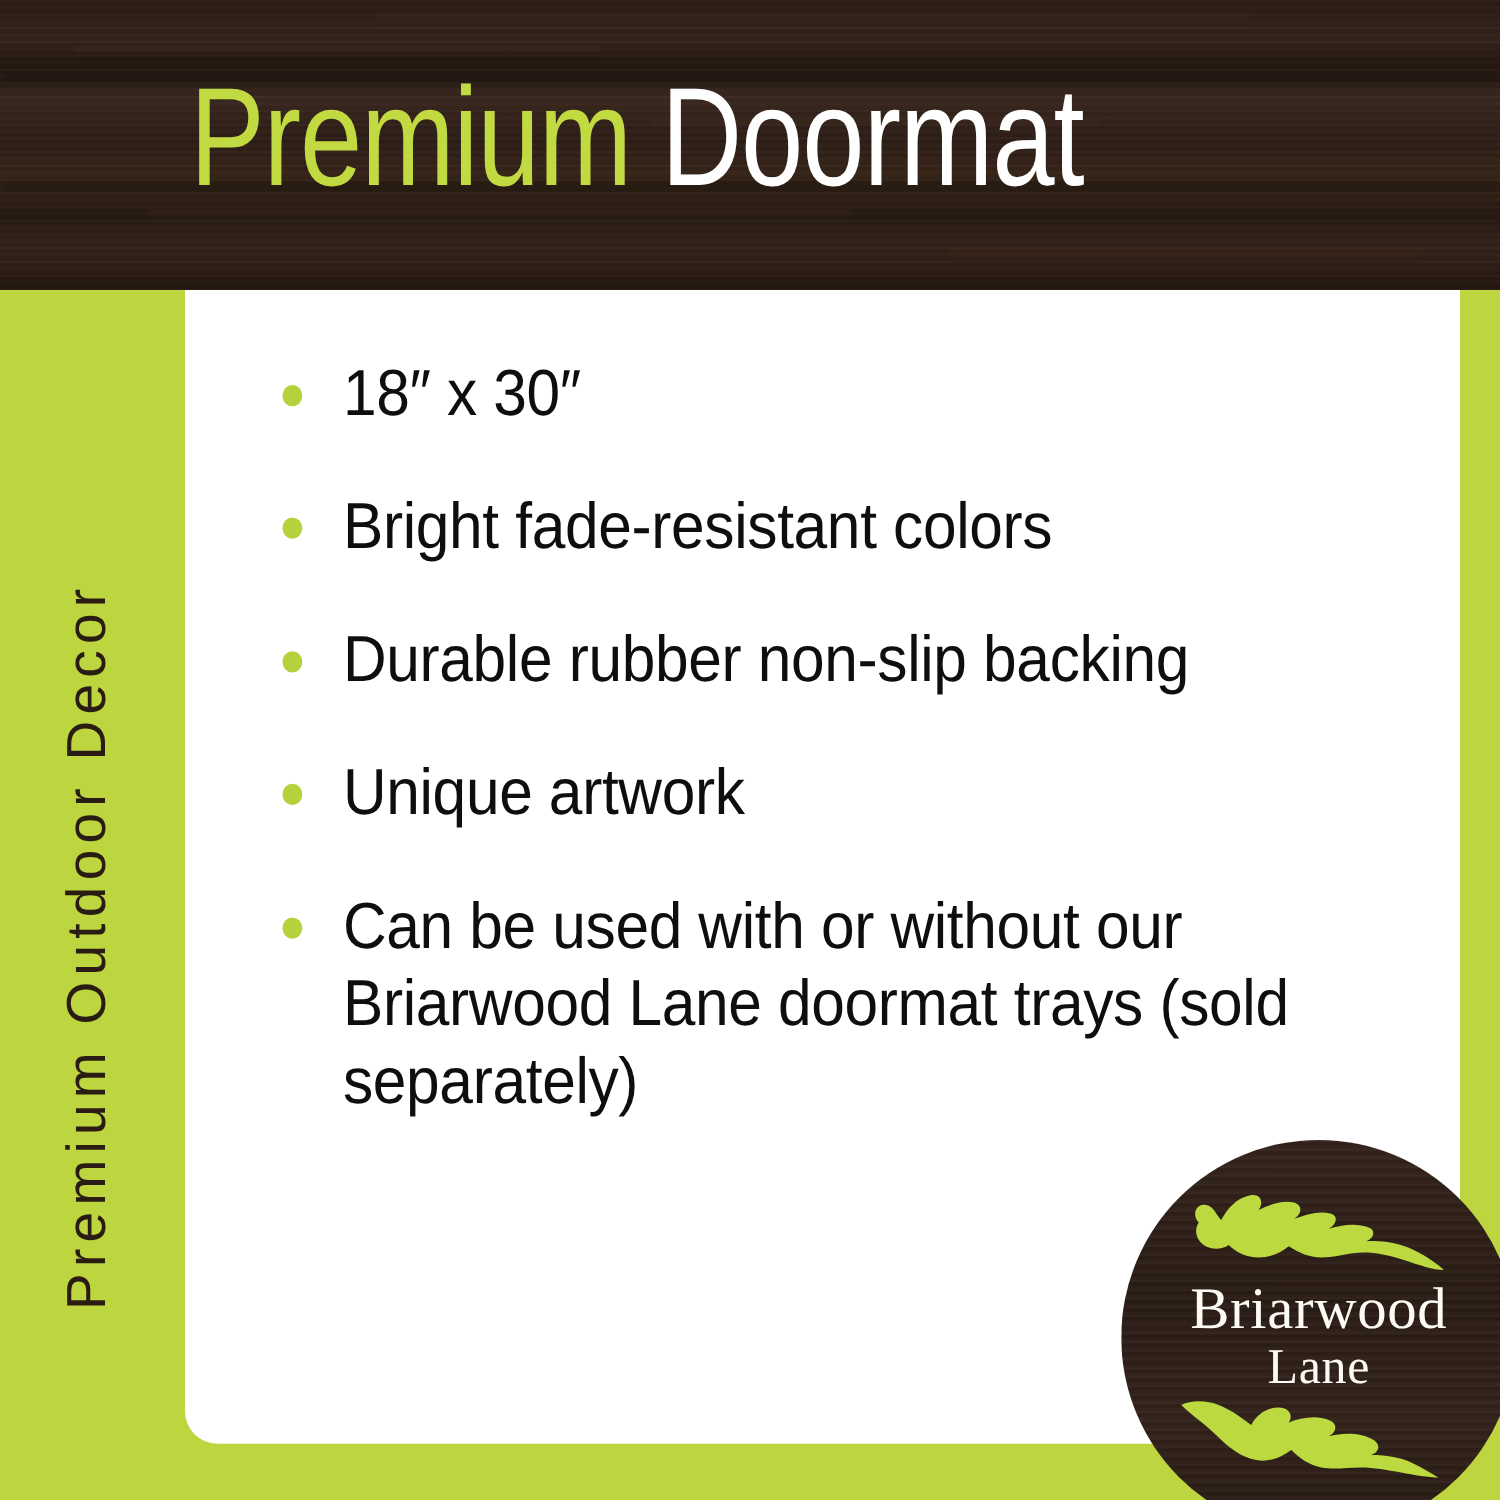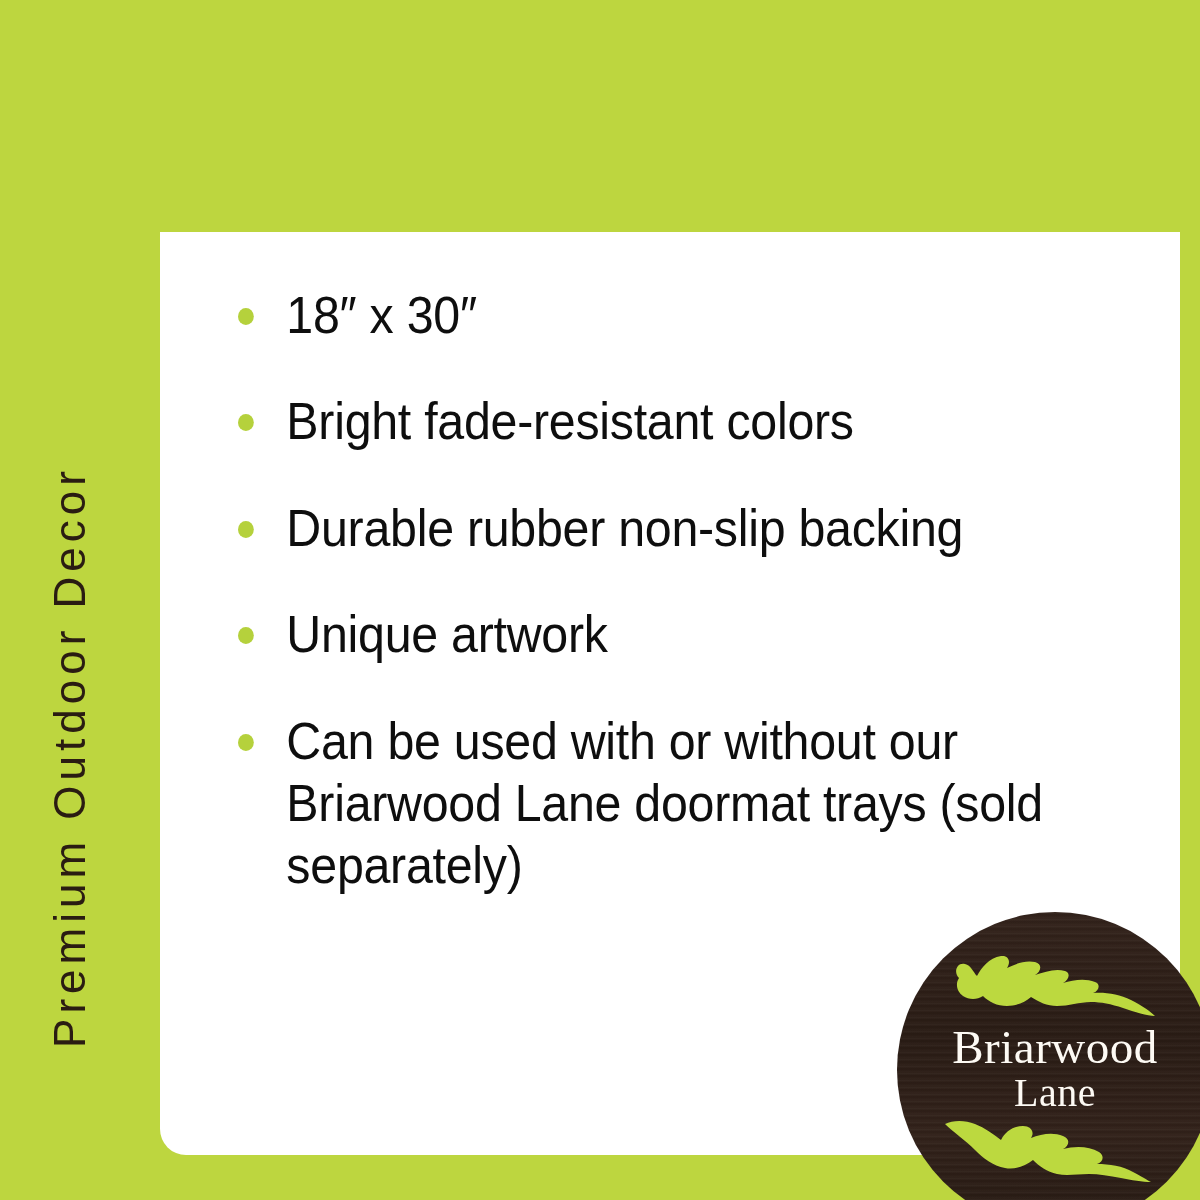--- a/index.html
+++ b/index.html
@@ -113,21 +113,21 @@
     font-size: 44px;
     font-weight: 400;
     letter-spacing: 5px;
     color: #2a1c12;
     white-space: nowrap;
   }
 
   
   .content-card {
     position: absolute;
-    left: 160px;
+    left: 148px;
     top: 232px;
     width: 1020px;
     height: 923px;
     background: #ffffff;
     border-bottom-left-radius: 26px;
     overflow: hidden;
   }
 
   .bullet-list {
     position: absolute;
@@ -222,20 +222,31 @@
     font-size: 40px;
     line-height: 1.12;
     letter-spacing: 0.5px;
   }
 </style>
 </head>
 <body>
 
 <div id="page">
 
+  <div class="header-band">
+    <div class="wood-dark-line d1"></div>
+    <div class="wood-dark-line d2"></div>
+    <div class="wood-streak s5"></div>
+    <div class="wood-streak s1"></div>
+    <div class="wood-streak s2"></div>
+    <div class="wood-streak s3"></div>
+    <div class="wood-streak s4"></div>
+
+    <div class="header-title"><span class="title-accent">Premium</span><span class="title-main"> </span><span class="title-main">Doormat</span></div>
+  </div>
 
   <div class="green-frame"></div>
 
   <div class="side-rail">
     <div class="side-rail-label">Premium Outdoor Decor</div>
   </div>
 
   <div class="content-card">
     <ul class="bullet-list">
       <li class="bullet-item">

